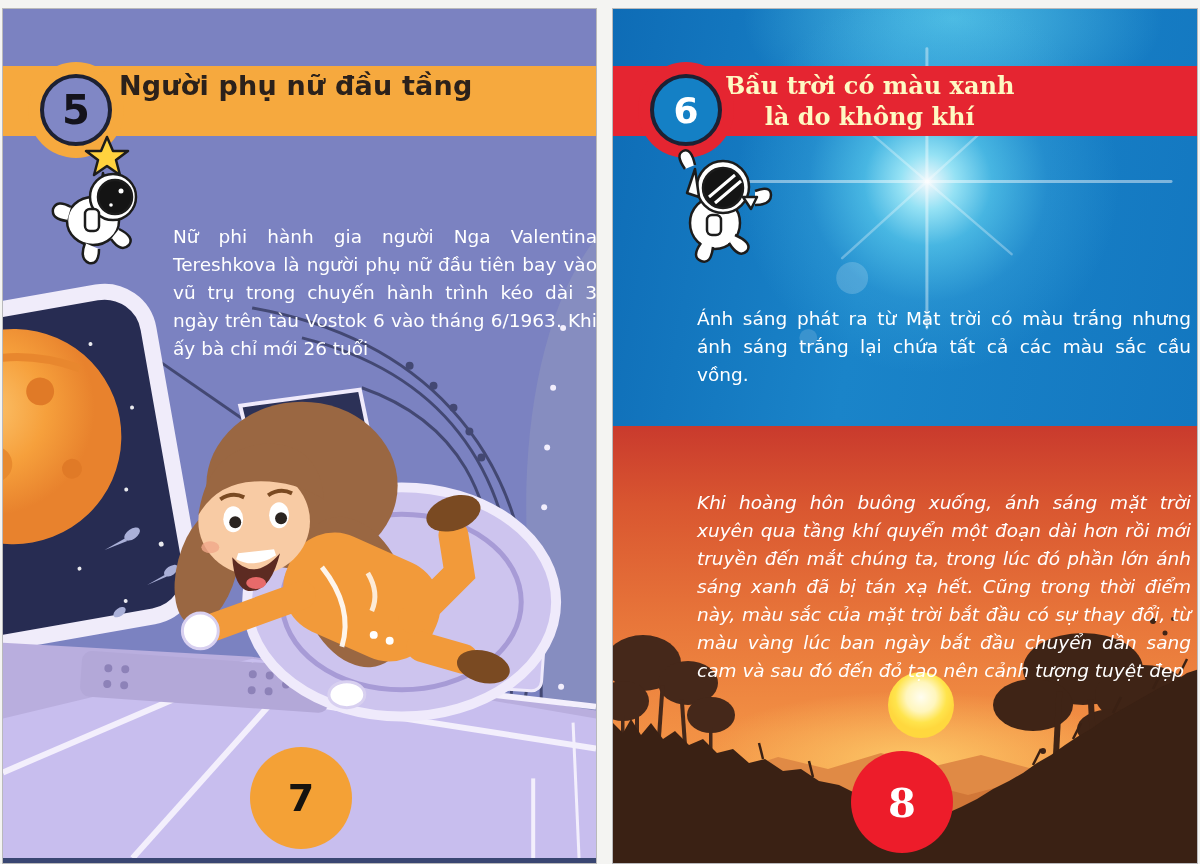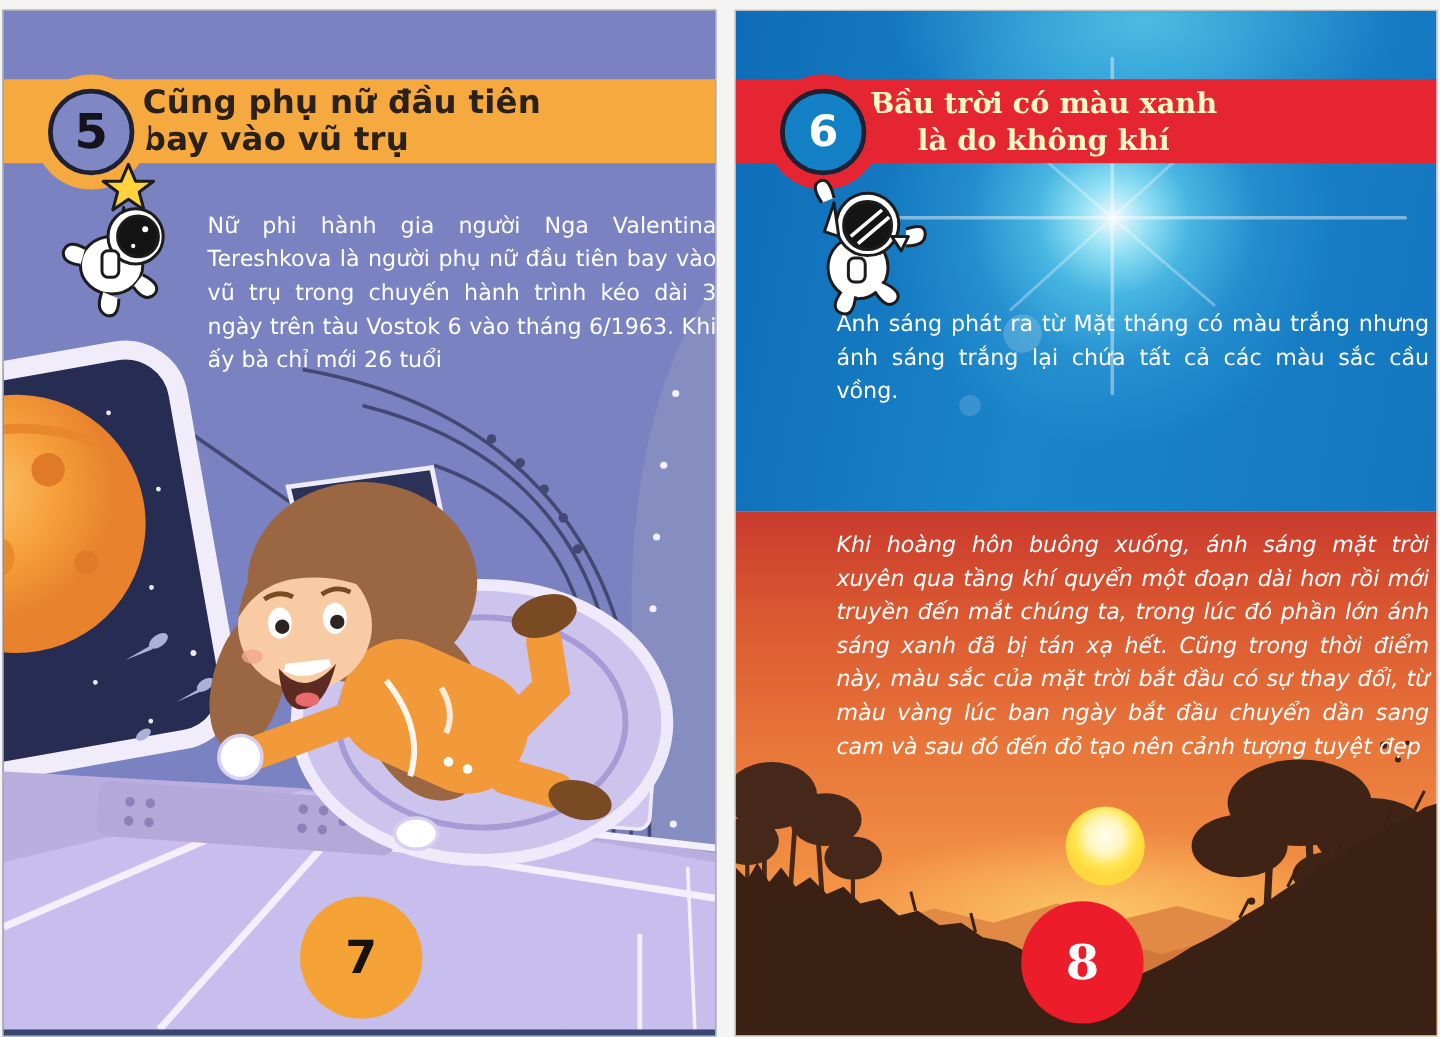--- a/index.html
+++ b/index.html
@@ -20,21 +20,21 @@
   .badge-inner{width:64px;height:64px;border-radius:50%;border:4px solid #1d2133;
                display:flex;align-items:center;justify-content:center;font-weight:bold;}
   .badge-inner-left{background:#8087c5;color:#14131c;font-size:40px;}
   .badge-inner-right{background:#1480c5;color:#ffffff;font-size:36px;}
   .banner-title{position:absolute;top:4px;line-height:31px;font-weight:bold;}
   .banner-title-left{left:116px;font-size:27px;color:#2b211b;letter-spacing:.2px;}
   .banner-title-right{left:112px;font-size:24px;color:#fef9c3;font-family:"DejaVu Serif",serif;text-align:center;}
 
   
   .body-text{position:absolute;color:#ffffff;text-align:justify;z-index:4;
-             font-size:18.5px;line-height:28px;}
+             font-size:18.5px;line-height:28px;margin-top:48px;}
   .body-text p{margin:0 0 10px 0;}
   .left-body{left:170px;top:166px;width:424px;}
   .right-body-1{left:84px;top:248px;width:494px;}
   .right-body-2{left:84px;top:432px;width:494px;font-style:italic;}
 
   
   .page-circle{position:absolute;border-radius:50%;display:flex;align-items:center;justify-content:center;
                font-weight:bold;z-index:8;}
   .page-circle-7{left:247px;top:738px;width:102px;height:102px;background:#f4a136;color:#16130f;font-size:38px;}
   .page-circle-8{left:238px;top:742px;width:102px;height:102px;background:#ed1c2a;color:#ffffff;font-size:40px;
@@ -215,22 +215,21 @@
           <ellipse cx="208" cy="540" rx="9" ry="6" fill="#f0a88a" opacity=".8"></ellipse>
         </g>
       </g>
     </svg>
 
     <div class="banner banner-left">
       <div class="badge-wrap badge-wrap-left">
         <div class="badge-inner badge-inner-left">5</div>
       </div>
       <div class="banner-title banner-title-left">
-        <div>Cũng phụ nữ đầu tiên</div>
-        <div>bay vào vũ trụ</div>
+        <div>Người phụ nữ đầu tầng</div>
       </div>
     </div>
 
     <svg class="mascot mascot-left" viewBox="0 0 132 134">
       <g stroke="#1c1c1c" stroke-width="2.5" stroke-linejoin="round">
         <polygon points="66,2 72,16 87,16 75,25 79,40 66,31 53,40 57,25 45,16 60,16" fill="#ffd23e"></polygon>
         <path d="M62,38 L68,60 L58,62 Z" fill="#ffffff"></path>
         <ellipse cx="52" cy="86" rx="26" ry="24" fill="#ffffff"></ellipse>
         <circle cx="72" cy="62" r="23" fill="#ffffff"></circle>
         <circle cx="74" cy="62" r="17" fill="#141414"></circle>
@@ -354,21 +353,21 @@
         <path d="M50,62 L76,40 M56,68 L82,46" stroke="#ffffff" stroke-width="3"></path>
         <path d="M36,34 L28,58 L40,62 Z" fill="#ffffff"></path>
         <path d="M84,62 L98,62 L92,74 Z" fill="#ffffff"></path>
         <path d="M42,108 Q32,122 42,126 Q52,130 54,112" fill="#ffffff"></path>
         <path d="M70,108 Q80,124 88,116 Q94,108 76,100" fill="#ffffff"></path>
         <rect x="48" y="80" width="14" height="20" rx="5" fill="#ffffff"></rect>
       </g>
     </svg>
 
     <div class="body-text right-body-1">
-      <p>Ánh sáng phát ra từ Mặt tháng có màu trắng nhưng ánh sáng trắng lại chứa tất cả các màu sắc cầu vồng.</p>
+      <p>Ánh sáng phát ra từ Mặt trời có màu trắng nhưng ánh sáng trắng lại chứa tất cả các màu sắc cầu vồng.</p>
     </div>
 
     <div class="body-text right-body-2">
       <p>Khi hoàng hôn buông xuống, ánh sáng mặt trời xuyên qua tầng khí quyển một đoạn dài hơn rồi mới truyền đến mắt chúng ta, trong lúc đó phần lớn ánh sáng xanh đã bị tán xạ hết. Cũng trong thời điểm này, màu sắc của mặt trời bắt đầu có sự thay đổi, từ màu vàng lúc ban ngày bắt đầu chuyển dần sang cam và sau đó đến đỏ tạo nên cảnh tượng tuyệt đẹp</p>
     </div>
 
     <div class="page-circle page-circle-8">8</div>
   </div>
 
 </div>

